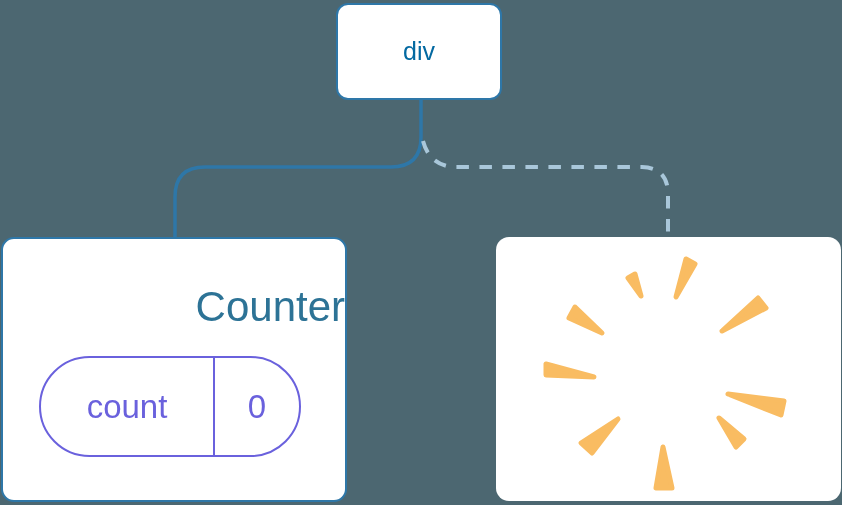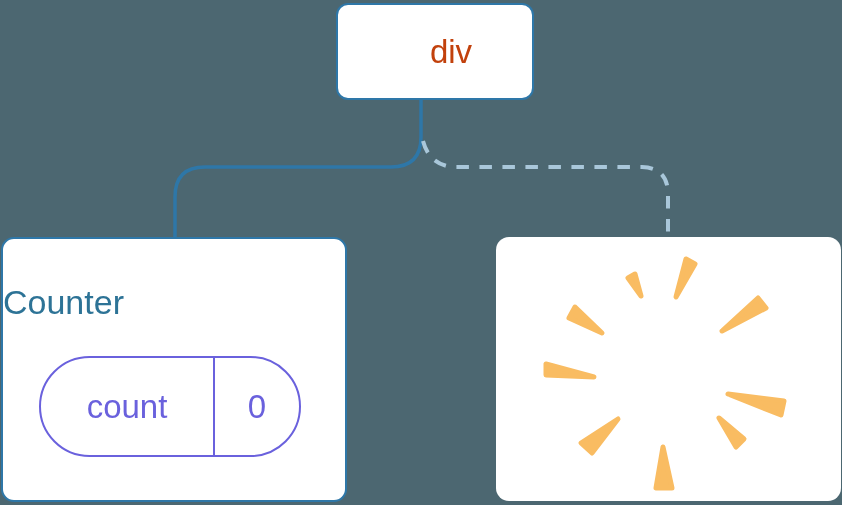--- a/index.html
+++ b/index.html
@@ -19,46 +19,45 @@
     background: #ffffff;
     border: 2.5px solid #2e77a8;
     border-radius: 12px;
     display: flex;
     align-items: center;
     justify-content: center;
   }
   .root-node {
     left: 336px; top: 3px;
     width: 162px; height: 93px;
-    font-size: 33px;
+    font-size: 25px;
     font-weight: 500;
-    color: #c2410c;
-    padding-left: 32px;
+    color: #0369a1;
   }
 
   .card {
     position: absolute;
     top: 237px;
     background: #ffffff;
     border-radius: 13px;
   }
   .counter-card {
     left: 1px;
     width: 342px; height: 261px;
     border: 2.5px solid #2e77a8;
   }
   .removed-card {
     left: 496px;
     width: 345px; height: 264px;
   }
   .card-title {
     position: absolute;
     top: 44px; left: 0; right: 0;
-    text-align: left;
-    font-size: 34px;
+    text-align: right;
+    font-size: 42px;
     font-weight: 500;
     color: #2d7396;
   }
   .state-pill {
     position: absolute;
     left: 36px; top: 117px;
     width: 258px; height: 97px;
     border: 2.5px solid #6a61dd;
     border-radius: 51px;
     display: flex;

